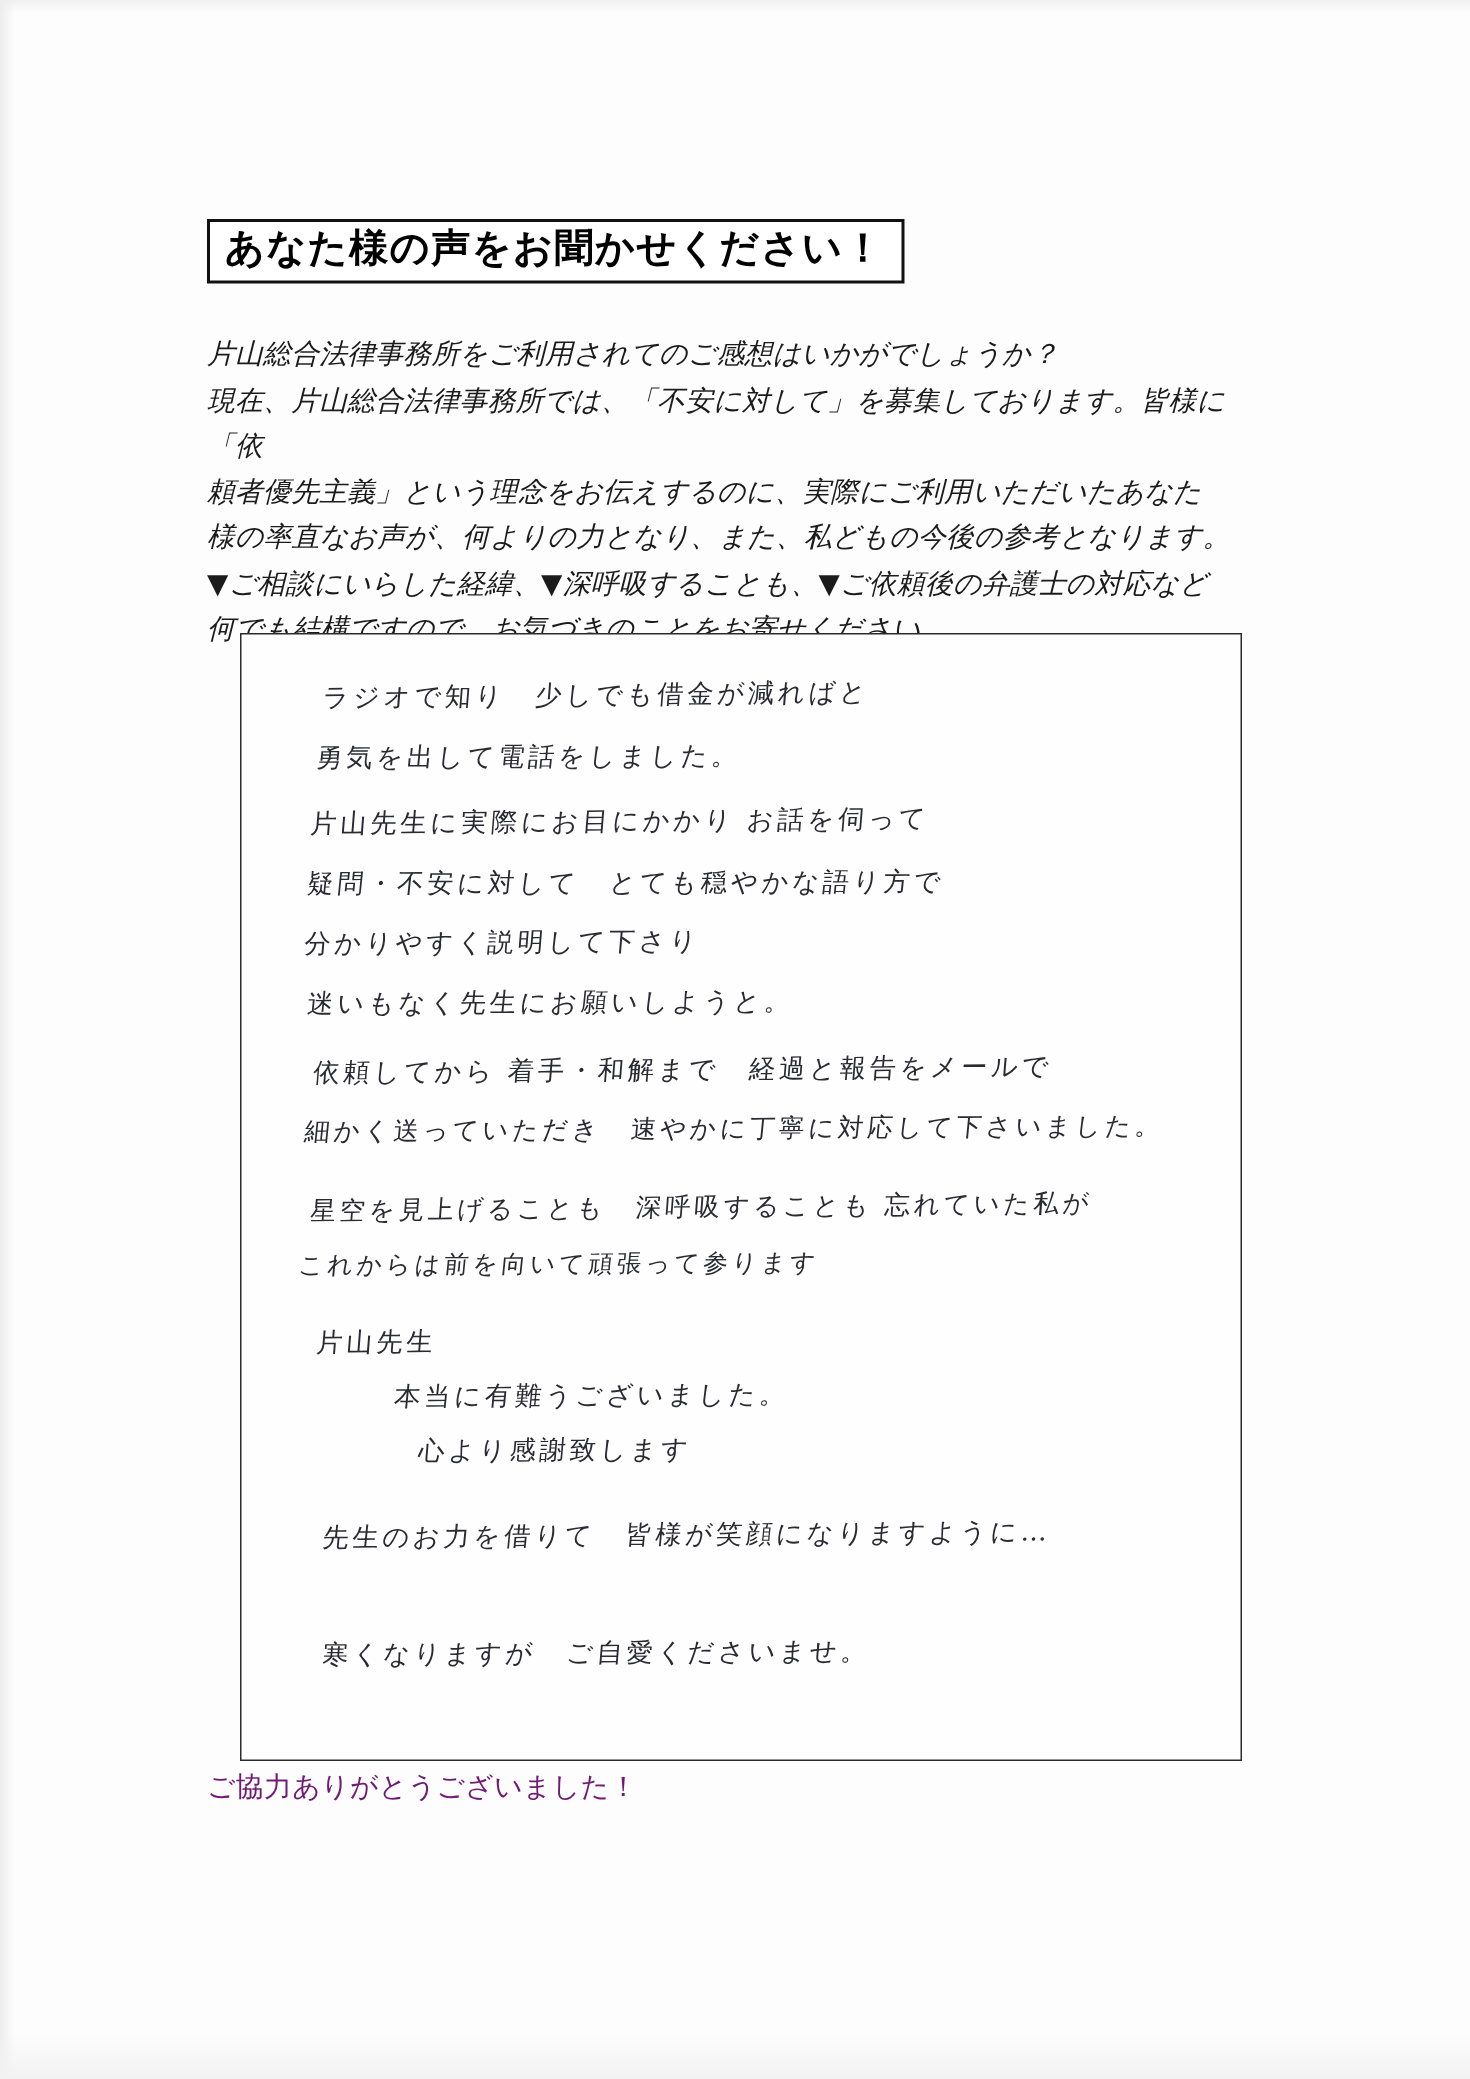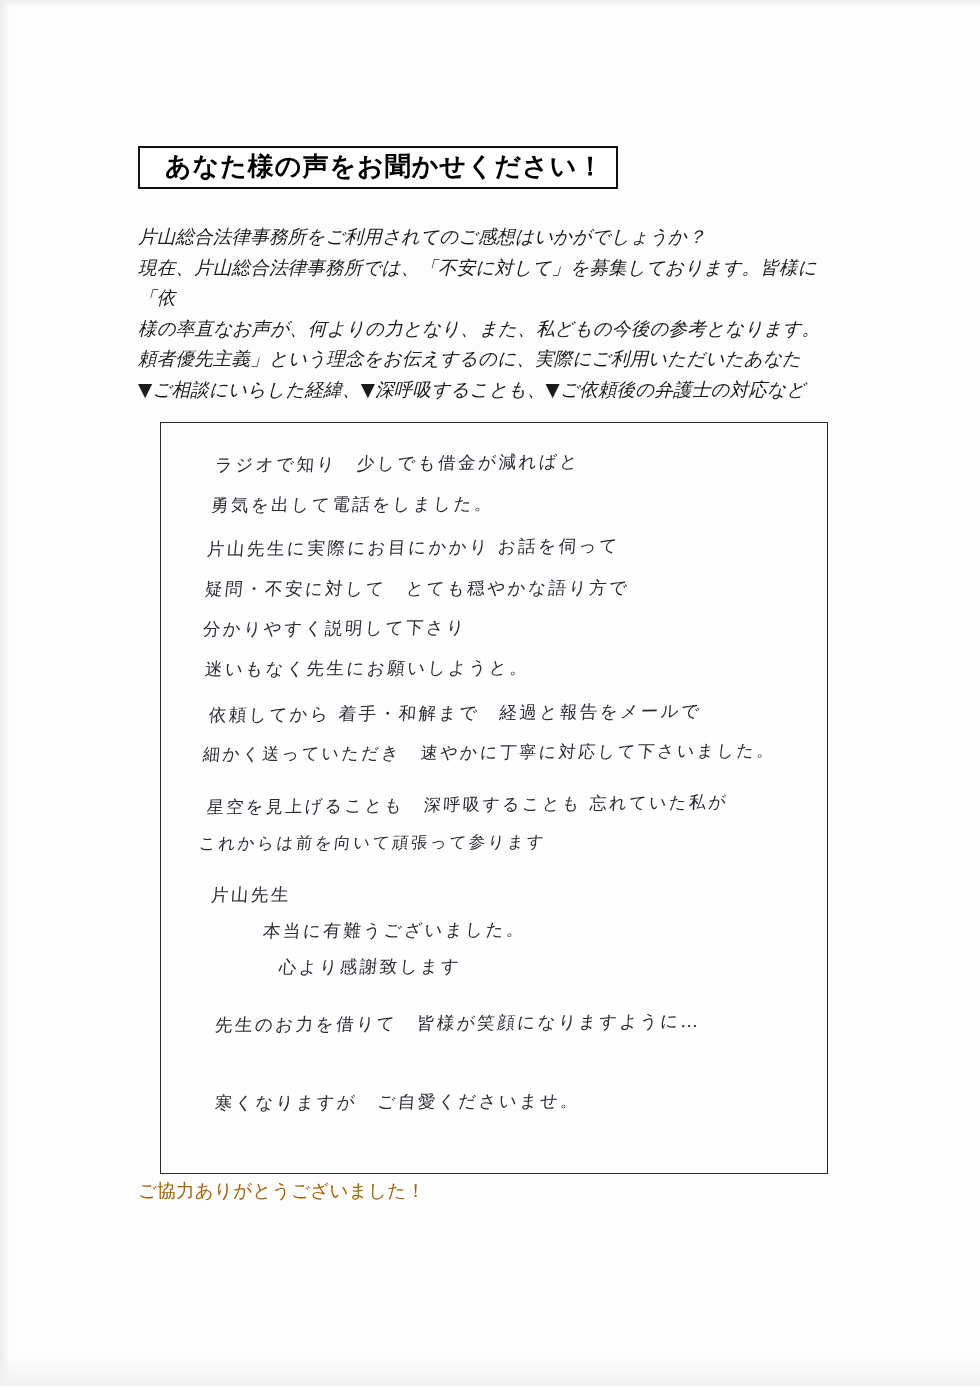--- a/index.html
+++ b/index.html
@@ -31,21 +31,20 @@
     background: #fff;
   }
   .title-text {
     font-family: "DejaVu Sans", sans-serif;
     font-size: 26px;
     font-weight: 700;
     letter-spacing: 1px;
     line-height: 1.1;
     white-space: nowrap;
     color: #000;
-    margin-left: 15px;
   }
 
   
   .intro {
     position: absolute;
     left: 138px;
     top: 222px;
     width: 712px;
     font-family: "DejaVu Sans", sans-serif;
     font-size: 18.5px;
@@ -106,21 +105,21 @@
   .l15 { margin: 0 0 0 22px;     transform: rotate(-0.4deg) skewX(-5deg); }
 
   
   .closing {
     position: absolute;
     left: 138px;
     top: 1178px;
     font-family: "DejaVu Sans", sans-serif;
     font-size: 18.5px;
     letter-spacing: 0.3px;
-    color: #a16207;
+    color: #701a75;
   }
 
   
   .scan-edge-left {
     position: absolute;
     left: 0; top: 0; bottom: 0; width: 10px;
     background: linear-gradient(to right, #ededed, rgba(255,255,255,0));
   }
   .scan-edge-top {
     position: absolute;
@@ -142,23 +141,24 @@
   <div class="scan-edge-left"></div>
   <div class="scan-edge-bottom"></div>
 
   <div class="title-box">
     <div class="title-text">あなた様の声をお聞かせください！</div>
   </div>
 
   <div class="intro">
     <p>片山総合法律事務所をご利用されてのご感想はいかがでしょうか？</p>
     <p>現在、片山総合法律事務所では、「不安に対して」を募集しております。皆様に「依</p>
+    <p>頼者優先主義」という理念をお伝えするのに、実際にご利用いただいたあなた</p>
     <p>様の率直なお声が、何よりの力となり、また、私どもの今後の参考となります。</p>
-    <p>頼者優先主義」という理念をお伝えするのに、実際にご利用いただいたあなた</p>
     <p>▼ご相談にいらした経緯、▼深呼吸することも、▼ご依頼後の弁護士の対応など</p>
+    <p>何でも結構ですので、お気づきのことをお寄せください。</p>
   </div>
 
   <div class="answer-box">
     <div class="hand">
       <span class="hand-line l1">ラジオで知り　少しでも借金が減ればと</span>
       <span class="hand-line l2">勇気を出して電話をしました。</span>
       <span class="hand-line l3">片山先生に実際にお目にかかり お話を伺って</span>
       <span class="hand-line l4">疑問・不安に対して　とても穏やかな語り方で</span>
       <span class="hand-line l5">分かりやすく説明して下さり</span>
       <span class="hand-line l6">迷いもなく先生にお願いしようと。</span>

